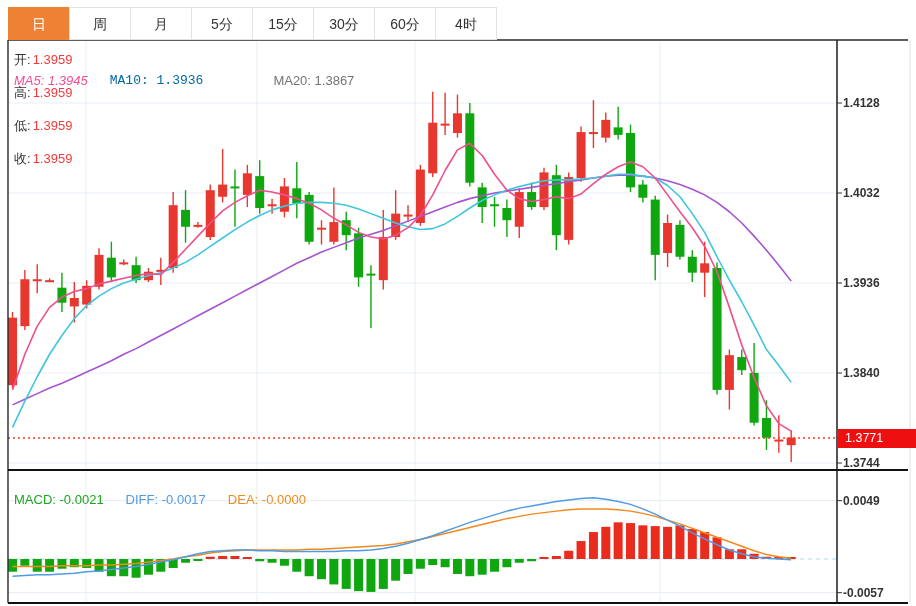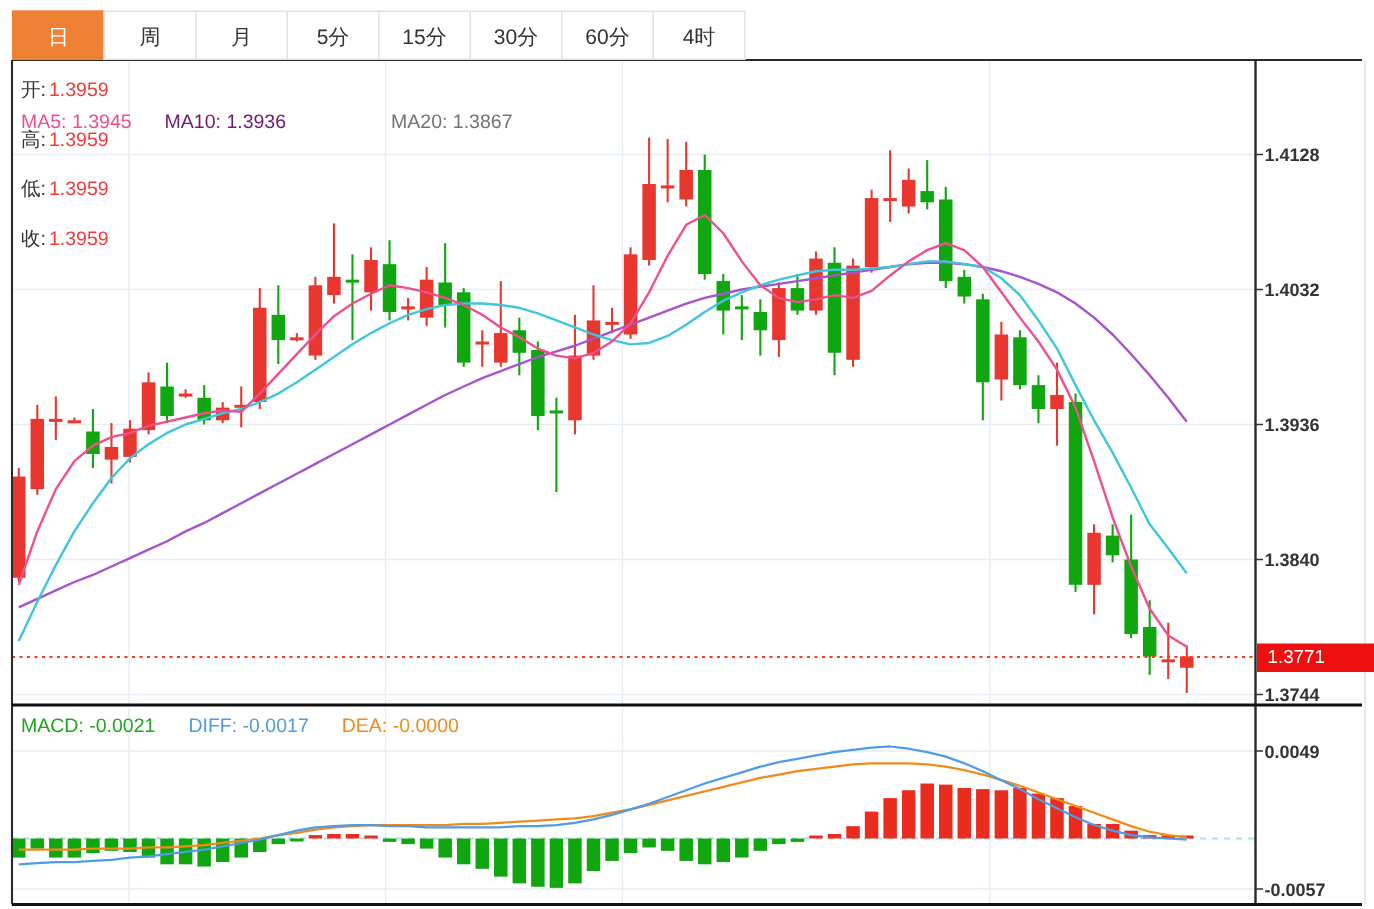--- a/index.html
+++ b/index.html
@@ -10,24 +10,24 @@
   .tab{width:62px;height:33px;line-height:33px;text-align:center;font-size:14px;color:#333;
        background:#fff;border:1px solid #e2e2e2;margin-left:-1px;box-sizing:border-box;cursor:pointer;}
   .tab:first-child{margin-left:0;}
   .tab.active{background:#ee8134;border-color:#ee8134;color:#fff;}
   
   .legend{position:absolute;left:14px;display:flex;gap:15px;font-size:13px;z-index:4;white-space:nowrap;}
   .legend .lbl{color:#333;}
   .legend .val{color:#f43b3b;margin-left:2px;}
   #legend-ohlc{top:51px;flex-direction:column;}
   #legend-ma{top:73px;gap:22px;}
-  #legend-ma .ma5{color:#ef4f8e;}
-  #legend-ma .ma10{color:#701a75;}
+  #legend-ma .ma5{color:#ef4f8e;font-style:italic;}
+  #legend-ma .ma10{color:#0369a1;font-family:Liberation Mono, monospace;}
   #legend-ma .ma20{color:#737373;margin-left:48px;}
-  #legend-macd{top:476px;gap:22px;}
+  #legend-macd{top:492px;gap:22px;}
   #legend-macd .m-macd{color:#1ea51e;}
   #legend-macd .m-diff{color:#4f9be4;}
   #legend-macd .m-dea{color:#f08a1d;}
   
   .tick-label{position:absolute;left:843px;font-size:12px;color:#333;height:14px;line-height:14px;font-weight:bold;}
   #price-badge{position:absolute;left:838px;width:96px;height:19px;background:#ee1010;color:#fff;
        font-size:12.5px;line-height:19px;padding-left:7px;box-sizing:border-box;z-index:6;}
   svg{position:absolute;left:0;top:0;}
 </style>
 </head>

